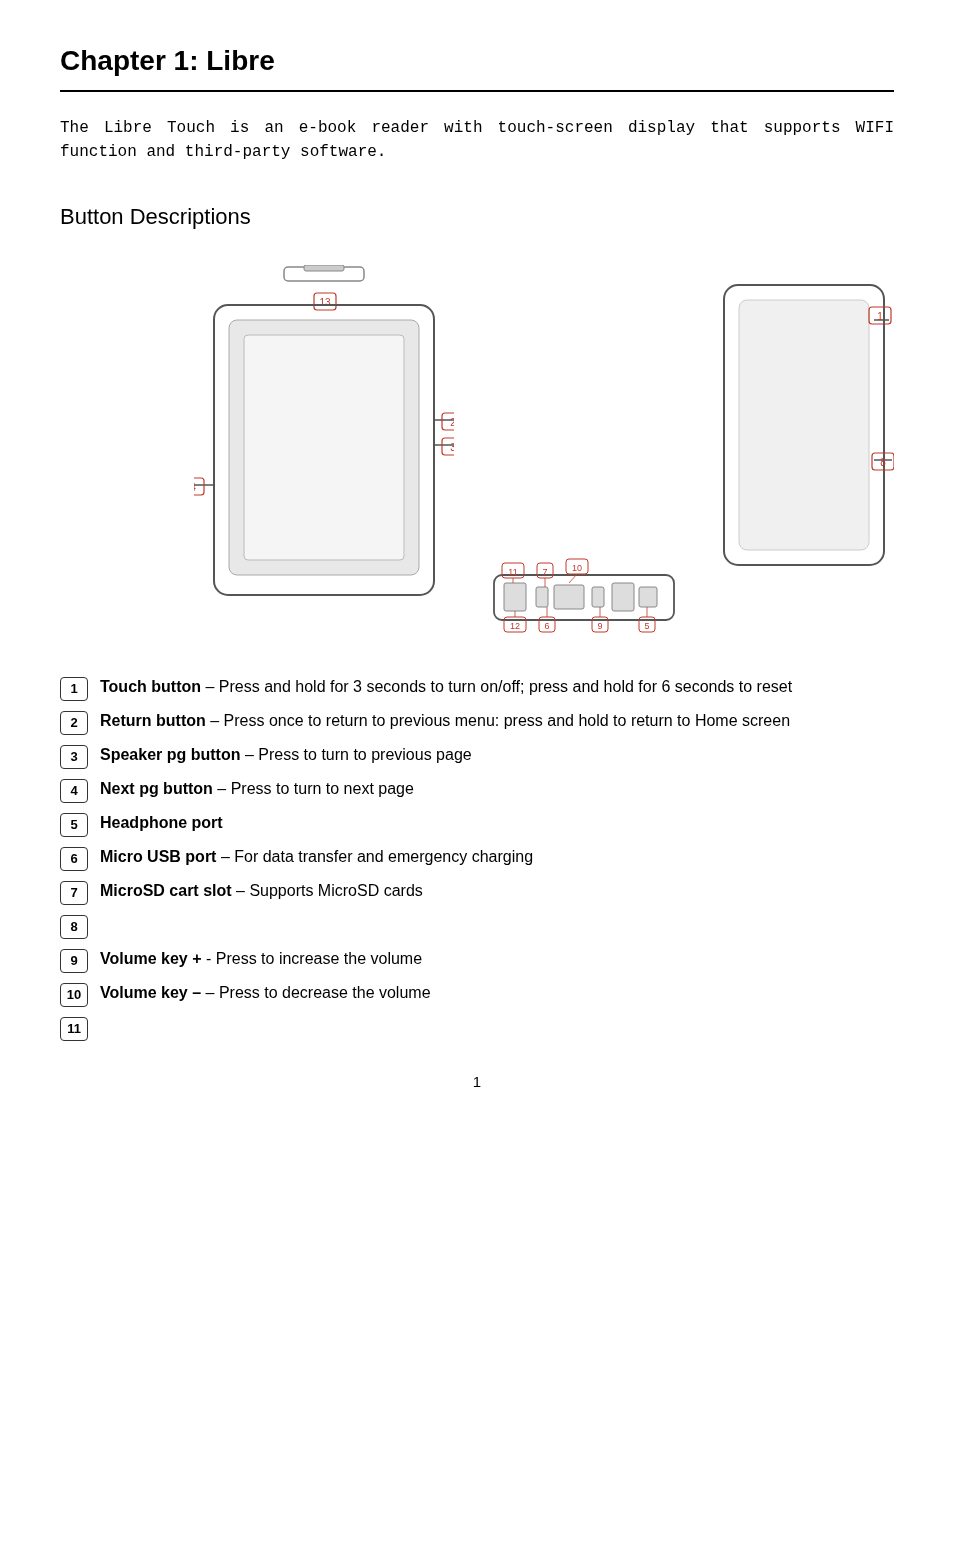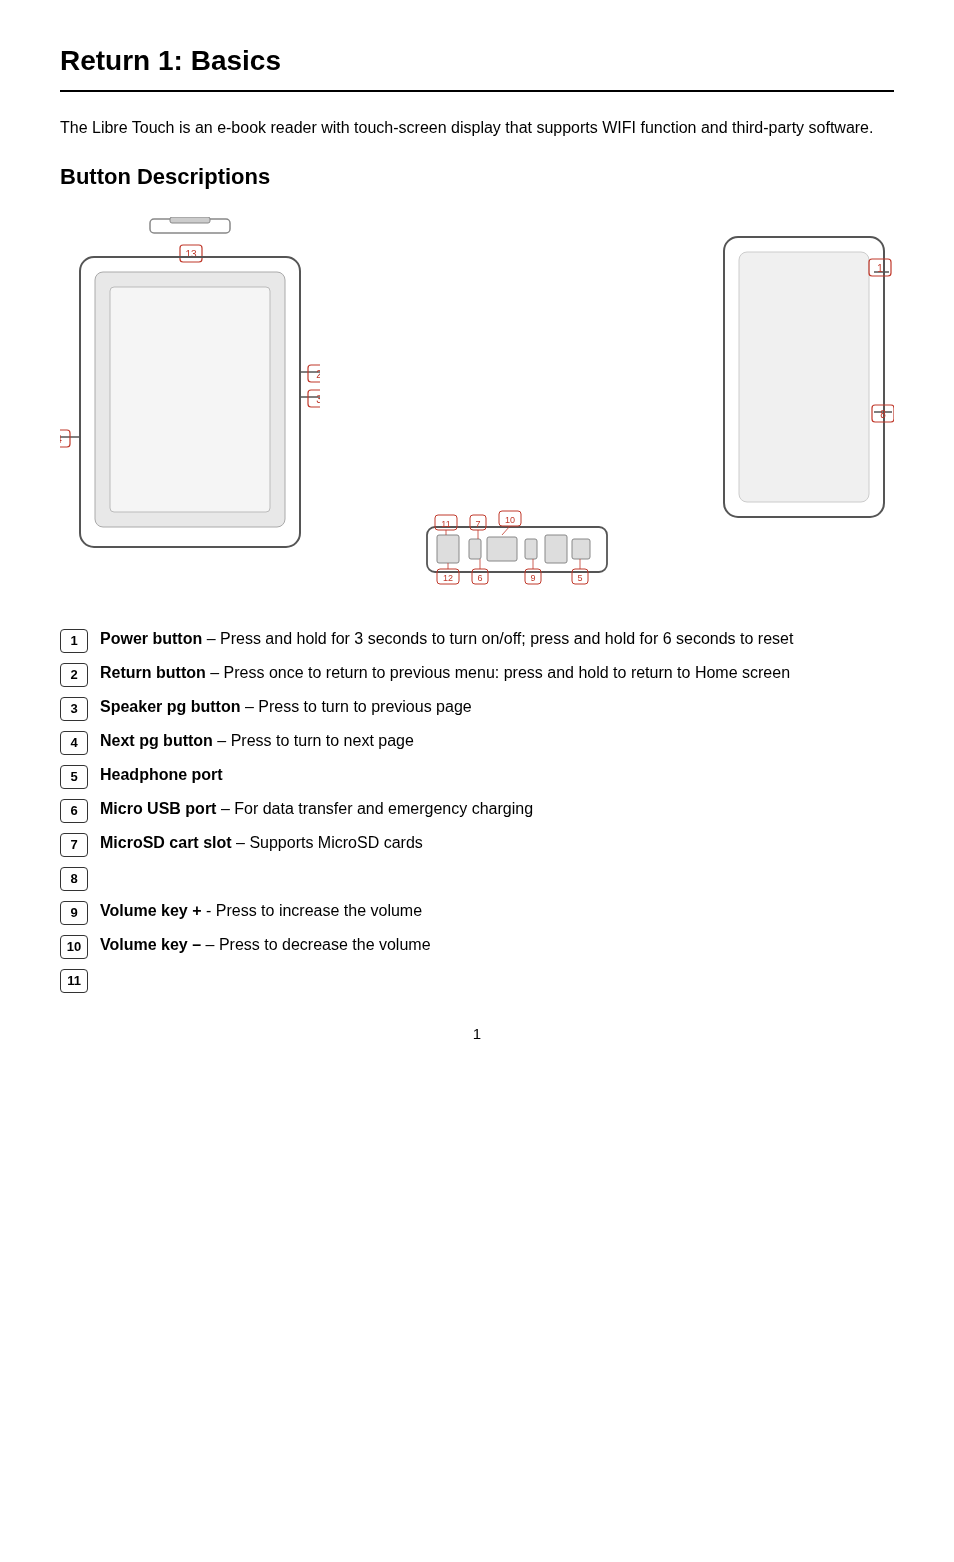--- a/index.html
+++ b/index.html
@@ -18,31 +18,32 @@
       font-weight: bold;
       margin-bottom: 8px;
     }
     .chapter-divider {
       border: none;
       border-top: 2px solid #000;
       margin-bottom: 24px;
     }
     .intro-text {
       text-align: justify;
-      margin-bottom: 20px;
+      margin-bottom: 36px;
       font-size: 16px;
+      font-family: Liberation Mono, monospace;
     }
     h2 {
       font-size: 22px;
-      font-weight: bold;
-      margin-bottom: 24px;
+      font-weight: normal;
+      margin-bottom: 32px;
     }
     .diagram-area {
       display: flex;
-      justify-content: space-between;
+      justify-content: flex-end;
       align-items: flex-start;
       gap: 30px;
       margin-bottom: 30px;
       flex-wrap: wrap;
     }
     .descriptions-list {
       list-style: none;
       padding: 0;
     }
     .descriptions-list li {
@@ -77,21 +78,21 @@
       margin-top: 30px;
       font-size: 15px;
     }
     svg text {
       font-family: Arial, sans-serif;
     }
   </style>
 </head>
 <body>
 
-<h1>Return 1: Basics</h1>
+<h1>Chapter 1: Libre</h1>
 <hr class="chapter-divider">
 
 <p class="intro-text">The Libre Touch is an e-book reader with touch-screen display that supports WIFI function and third-party software.</p>
 
 <h2>Button Descriptions</h2>
 
 <div class="diagram-area">
 
   <svg width="260" height="370" viewBox="0 0 260 370">
 
@@ -167,21 +168,21 @@
 
     <line x1="160" y1="195" x2="178" y2="195" stroke="#555" stroke-width="1.5"></line>
     <rect x="158" y="188" width="22" height="17" rx="3" fill="none" stroke="#c0392b" stroke-width="1.2"></rect>
     <text x="169" y="201" text-anchor="middle" font-size="10" fill="#c0392b">8</text>
   </svg>
 </div>
 
 <ul class="descriptions-list">
   <li>
     <span class="num-badge">1</span>
-    <span class="desc-text"><strong>Power button</strong> – Press and hold for 3 seconds to turn on/off; press and hold for 6 seconds to reset</span>
+    <span class="desc-text"><strong>Touch button</strong> – Press and hold for 3 seconds to turn on/off; press and hold for 6 seconds to reset</span>
   </li>
   <li>
     <span class="num-badge">2</span>
     <span class="desc-text"><strong>Return button</strong> – Press once to return to previous menu: press and hold to return to Home screen</span>
   </li>
   <li>
     <span class="num-badge">3</span>
     <span class="desc-text"><strong>Speaker pg button</strong> – Press to turn to previous page</span>
   </li>
   <li>

